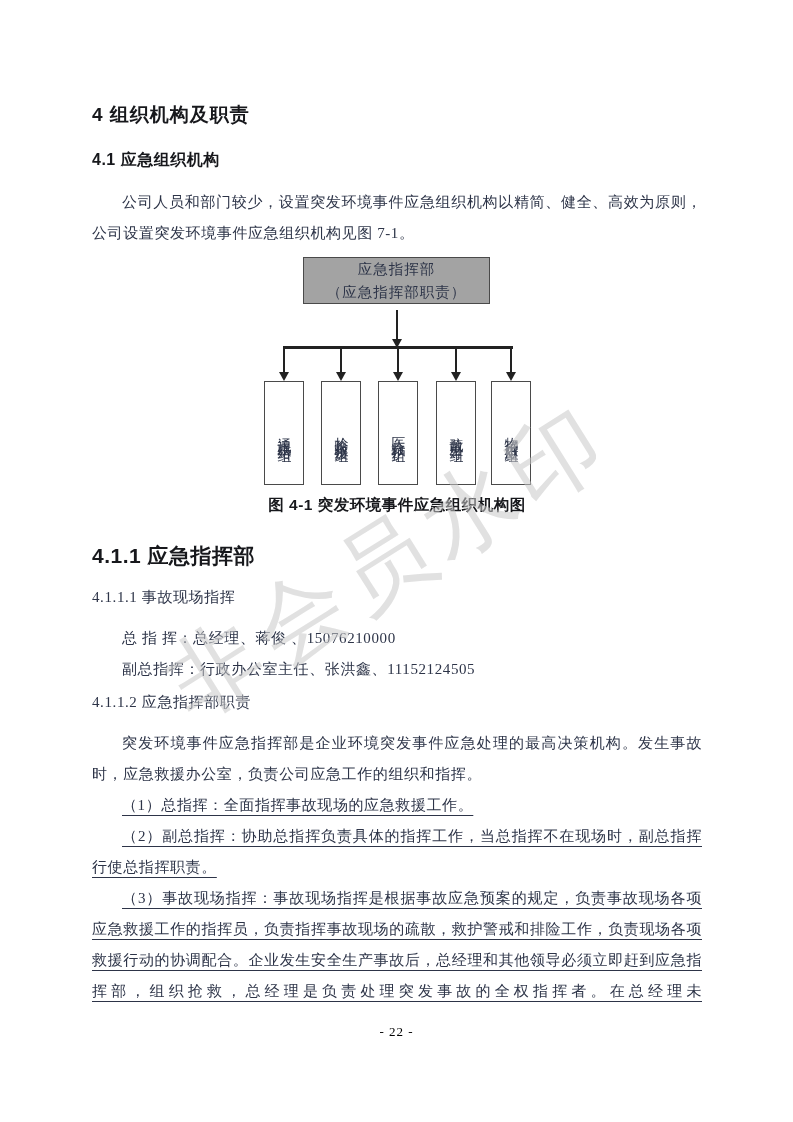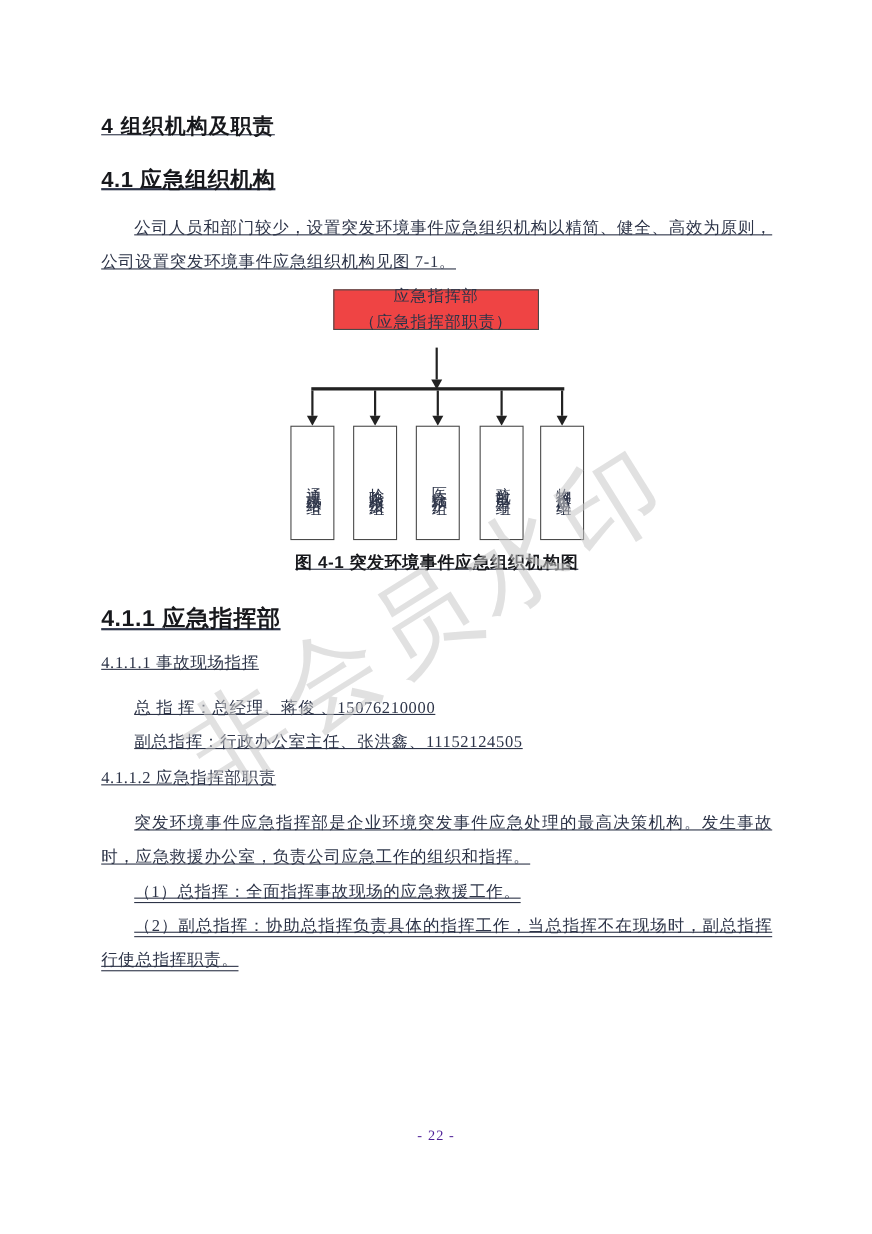--- a/index.html
+++ b/index.html
@@ -12,30 +12,29 @@
   html,body{background:#ffffff;}
   body{
     width:793px;height:1122px;
     position:relative;overflow:hidden;
     font-family:"Liberation Serif","DejaVu Serif",serif;
     color:var(--ink);
   }
   .content{
     position:relative;z-index:1;
     padding:102px 91px 0 92px;
-    text-decoration:underline;
   }
   h1.doc-h1{
     font-family:"Liberation Sans","DejaVu Sans",sans-serif;
     font-size:19px;font-weight:bold;color:var(--head);
     letter-spacing:1px;margin-bottom:22px;
   }
   .doc-h2{
     font-family:"Liberation Sans","DejaVu Sans",sans-serif;
-    font-size:20px;font-weight:bold;color:var(--head);
+    font-size:16px;font-weight:bold;color:var(--head);
     margin-bottom:16px;letter-spacing:.5px;
   }
   .doc-h3{
     font-family:"Liberation Sans","DejaVu Sans",sans-serif;
     font-size:21px;font-weight:bold;color:var(--head);
     margin:26px 0 12px 0;letter-spacing:.5px;
   }
   .plain-h{
     font-size:15px;color:var(--ink);
     margin:0 0 10px 0;letter-spacing:.5px;
@@ -50,25 +49,25 @@
     text-underline-offset:5px;
     text-decoration-thickness:1px;
     text-decoration-color:var(--ink);
   }
   p.fill-last{text-align-last:justify;}
   
   figure.orgchart{
     position:relative;width:610px;height:232px;margin:8px 0 0 0;
   }
   .topbox{
-    position:absolute;left:211px;top:0;width:187px;height:37px;
+    position:absolute;left:211px;top:0;width:187px;height:47px;
     border:1.5px solid var(--box-border);
     display:flex;flex-direction:column;align-items:center;justify-content:center;
     font-size:14.5px;line-height:23px;letter-spacing:1px;color:var(--ink);
-    background:#ef4444;
+    background:#a3a3a3;
   }
   .vline{position:absolute;width:2px;background:var(--line);}
   .hbar{position:absolute;left:191px;top:89px;width:230px;height:3px;background:var(--line);}
   .arr{
     position:absolute;width:0;height:0;
     border-left:5px solid transparent;border-right:5px solid transparent;
     border-top:9px solid var(--line);
   }
   .gbox{
     position:absolute;top:124px;width:40px;height:104px;
@@ -89,21 +88,21 @@
   .watermark{
     position:absolute;left:138px;top:500px;z-index:2;
     font-size:92px;letter-spacing:8px;white-space:nowrap;
     color:#c9c9c9;opacity:.55;
     transform:rotate(-32deg);transform-origin:center;
     pointer-events:none;
     font-family:"Liberation Sans","DejaVu Sans",sans-serif;
   }
   .page-number{
     position:absolute;left:0;right:0;top:1024px;z-index:1;
-    text-align:center;font-size:13px;color:#4c1d95;letter-spacing:1px;
+    text-align:center;font-size:13px;color:#000000;letter-spacing:1px;
   }
 </style>
 </head>
 <body>
 
 <div class="watermark">非会员水印</div>
 
 <main class="content">
 
   <h1 class="doc-h1">4 组织机构及职责</h1>
@@ -163,16 +162,17 @@
 
   <p class="body indent contact">总 指 挥：总经理、蒋俊 、15076210000</p>
   <p class="body indent contact">副总指挥：行政办公室主任、张洪鑫、11152124505</p>
 
   <p class="body plain-h" style="margin-top:2px;">4.1.1.2 应急指挥部职责</p>
 
   <p class="body indent">突发环境事件应急指挥部是企业环境突发事件应急处理的最高决策机构。发生事故时，应急救援办公室，负责公司应急工作的组织和指挥。</p>
 
   <p class="body indent u">（1）总指挥：全面指挥事故现场的应急救援工作。</p>
   <p class="body indent u">（2）副总指挥：协助总指挥负责具体的指挥工作，当总指挥不在现场时，副总指挥行使总指挥职责。</p>
+  <p class="body indent u fill-last">（3）事故现场指挥：事故现场指挥是根据事故应急预案的规定，负责事故现场各项应急救援工作的指挥员，负责指挥事故现场的疏散，救护警戒和排险工作，负责现场各项救援行动的协调配合。企业发生安全生产事故后，总经理和其他领导必须立即赶到应急指挥部，组织抢救，总经理是负责处理突发事故的全权指挥者。在总经理未</p>
 
 </main>
 
 <div class="page-number">- 22 -</div>
 
 </body></html>

